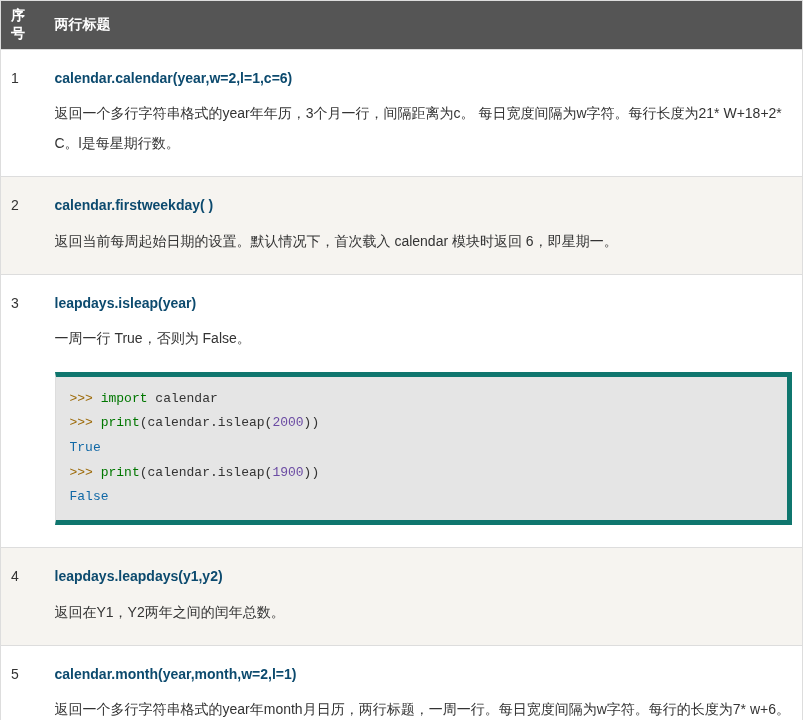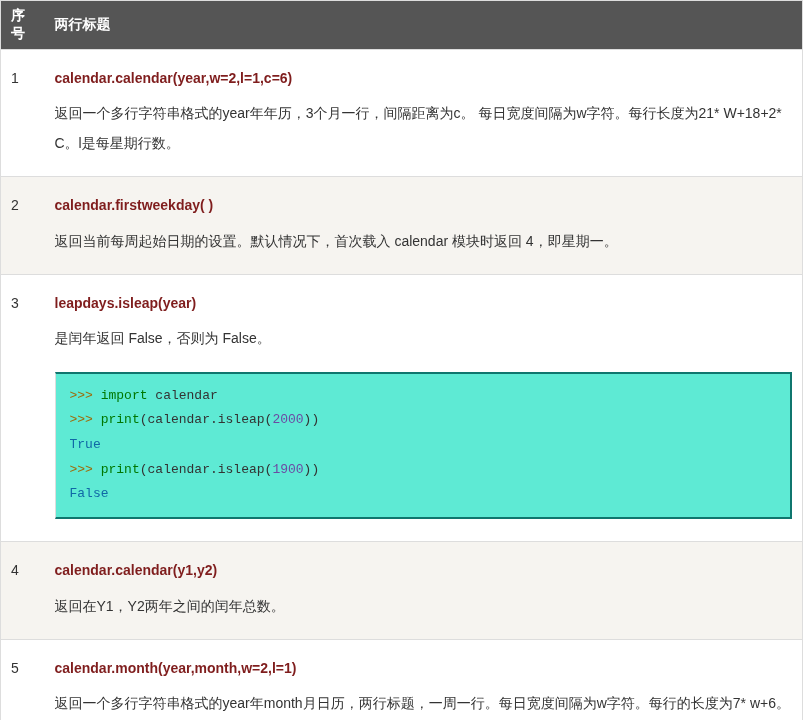--- a/index.html
+++ b/index.html
@@ -49,32 +49,32 @@
     }
     tbody td:first-child {
       width: 44px;
       color: #333;
       font-size: 14px;
       vertical-align: top;
       padding-top: 14px;
     }
     .fn-name {
       font-weight: bold;
-      color: #7f1d1d;
+      color: #0c4a6e;
       display: block;
       margin-bottom: 6px;
       font-size: 14px;
     }
     .fn-desc {
       color: #333;
       font-size: 14px;
     }
     .code-block {
-      background: #5eead4;
-      border: 2px solid #0f766e;
+      background: #e5e5e5;
+      border: 5px solid #0f766e;
       border-left: 1px solid #ddd;
       margin: 18px 0 4px 0;
       padding: 10px 14px;
       font-family: Consolas, Monaco, "Courier New", monospace;
       font-size: 13px;
       line-height: 1.9;
       white-space: pre;
       color: #333;
     }
     .tok-prompt { color: #9d6b0a; }
@@ -97,39 +97,39 @@
       <td>1</td>
       <td>
         <span class="fn-name">calendar.calendar(year,w=2,l=1,c=6)</span>
         <span class="fn-desc">返回一个多行字符串格式的year年年历，3个月一行，间隔距离为c。 每日宽度间隔为w字符。每行长度为21* W+18+2* C。l是每星期行数。</span>
       </td>
     </tr>
     <tr>
       <td>2</td>
       <td>
         <span class="fn-name">calendar.firstweekday( )</span>
-        <span class="fn-desc">返回当前每周起始日期的设置。默认情况下，首次载入 calendar 模块时返回 4，即星期一。</span>
+        <span class="fn-desc">返回当前每周起始日期的设置。默认情况下，首次载入 calendar 模块时返回 6，即星期一。</span>
       </td>
     </tr>
     <tr>
       <td>3</td>
       <td>
         <span class="fn-name">leapdays.isleap(year)</span>
-        <span class="fn-desc">是闰年返回 False，否则为 False。</span>
+        <span class="fn-desc">一周一行 True，否则为 False。</span>
         <div class="code-block"><span class="tok-prompt">&gt;&gt;&gt; </span><span class="tok-kw">import</span><span> calendar</span>
 <span class="tok-prompt">&gt;&gt;&gt; </span><span class="tok-kw">print</span><span>(</span><span>calendar.isleap(</span><span class="tok-num">2000</span><span>))</span>
 <span class="tok-out">True</span>
 <span class="tok-prompt">&gt;&gt;&gt; </span><span class="tok-kw">print</span><span>(</span><span>calendar.isleap(</span><span class="tok-num">1900</span><span>))</span>
 <span class="tok-out">False</span></div>
       </td>
     </tr>
     <tr>
       <td>4</td>
       <td>
-        <span class="fn-name">calendar.calendar(y1,y2)</span>
+        <span class="fn-name">leapdays.leapdays(y1,y2)</span>
         <span class="fn-desc">返回在Y1，Y2两年之间的闰年总数。</span>
       </td>
     </tr>
     <tr>
       <td>5</td>
       <td>
         <span class="fn-name">calendar.month(year,month,w=2,l=1)</span>
         <span class="fn-desc">返回一个多行字符串格式的year年month月日历，两行标题，一周一行。每日宽度间隔为w字符。每行的长度为7* w+6。l是每星期的行数。</span>
       </td>
     </tr>

